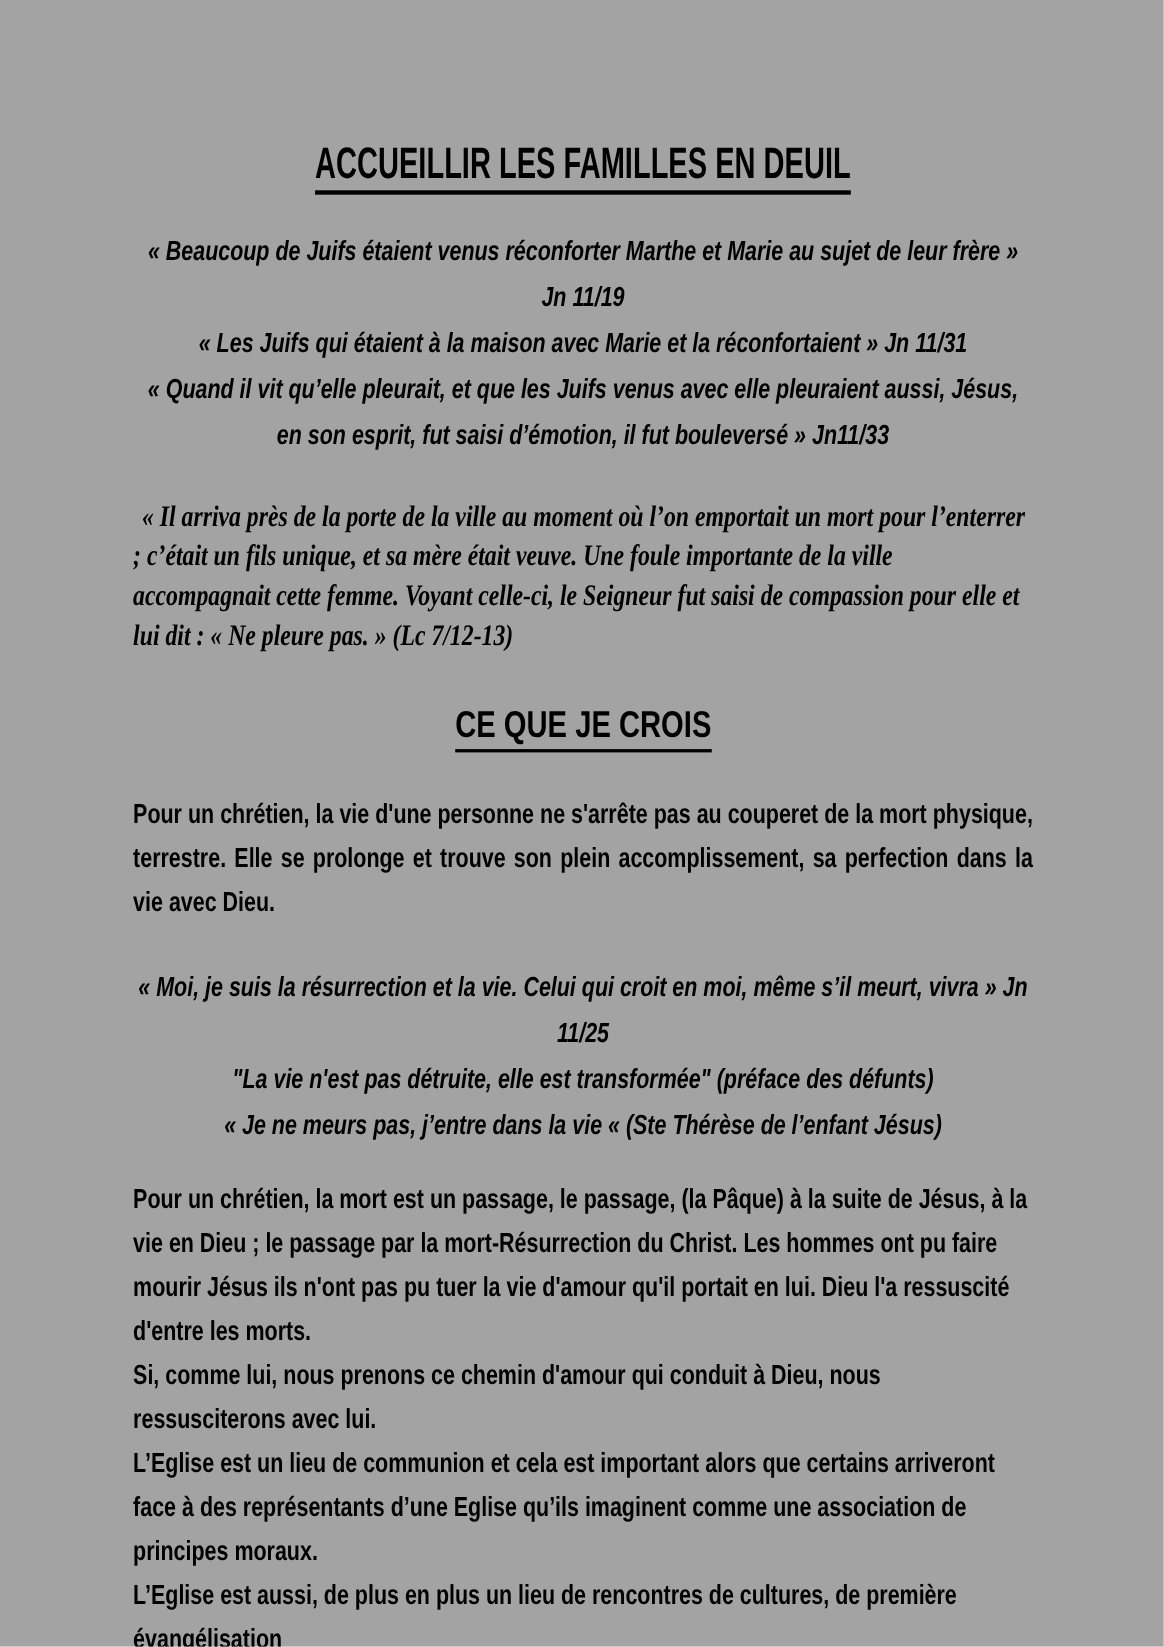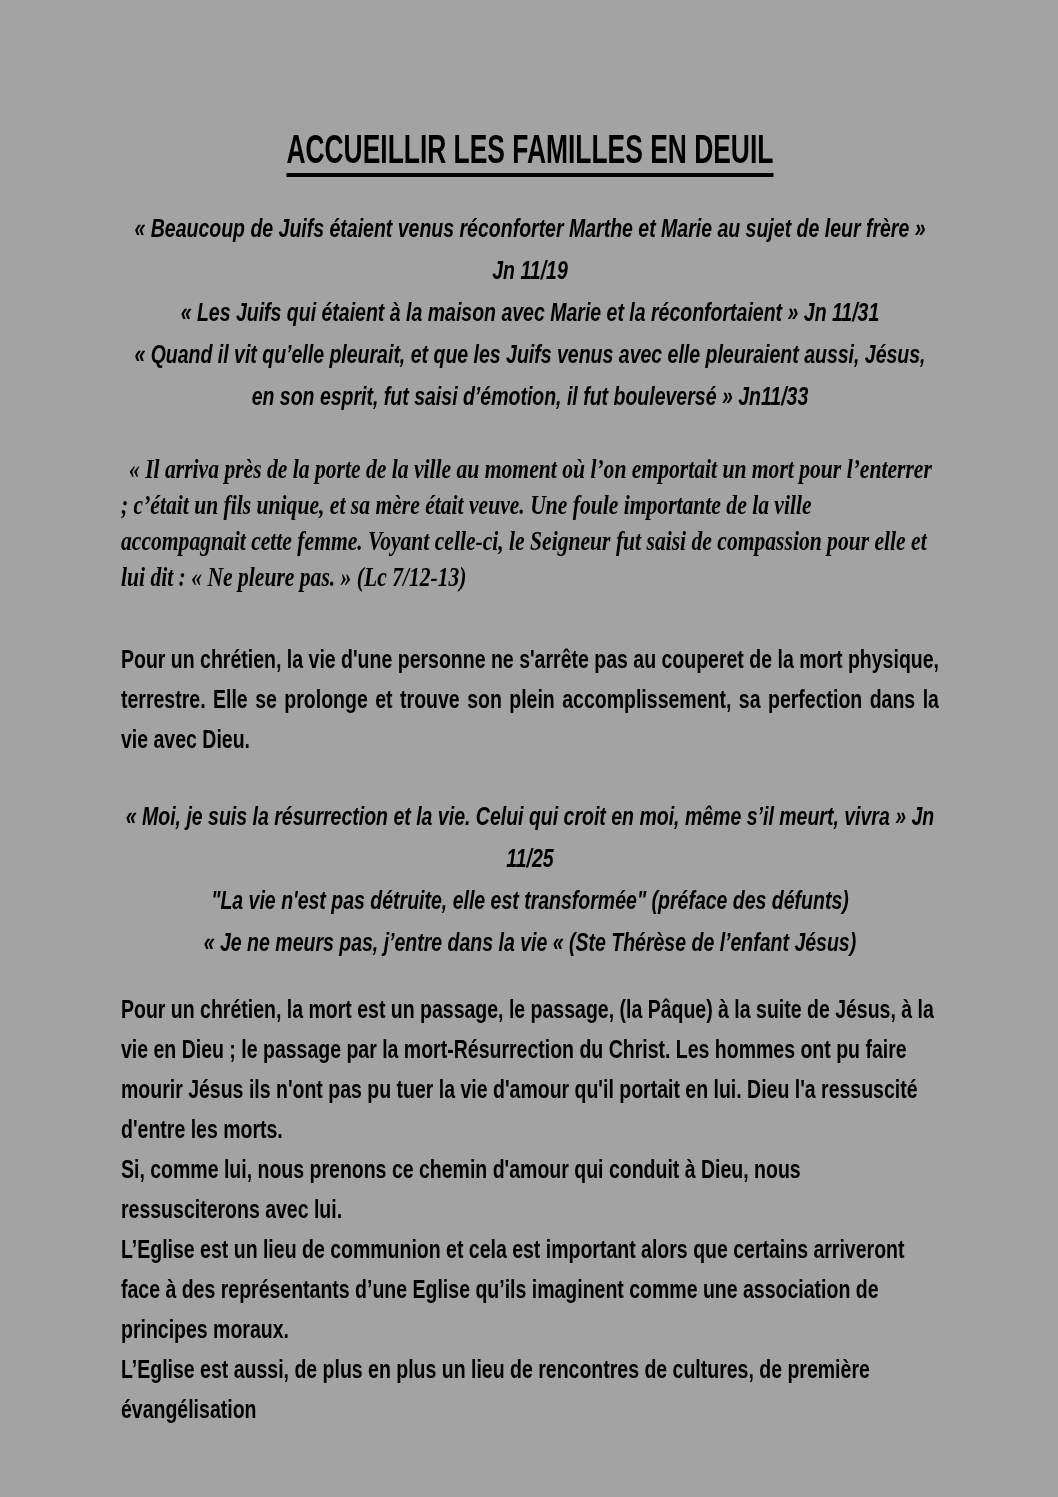--- a/index.html
+++ b/index.html
@@ -96,20 +96,23 @@
   </div>
 
   <div class="cx quote-group">
     <p>« Beaucoup de Juifs étaient venus réconforter Marthe et Marie au sujet de leur frère » Jn 11/19</p>
     <p>« Les Juifs qui étaient à la maison avec Marie et la réconfortaient » Jn 11/31</p>
     <p>« Quand il vit qu’elle pleurait, et que les Juifs venus avec elle pleuraient aussi, Jésus, en son esprit, fut saisi d’émotion, il fut bouleversé » Jn11/33</p>
   </div>
 
   <p class="cx-serif gospel-quote">« Il arriva près de la porte de la ville au moment où l’on emportait un mort pour l’enterrer ; c’était un fils unique, et sa mère était veuve. Une foule importante de la ville accompagnait cette femme. Voyant celle-ci, le Seigneur fut saisi de compassion pour elle et lui dit : « Ne pleure pas. » (Lc 7/12-13)</p>
 
+  <div class="heading-wrap">
+    <span class="heading-inner">CE QUE JE CROIS</span>
+  </div>
 
   <div class="cx">
     <p class="body-par justify intro-margin">Pour un chrétien, la vie d'une personne ne s'arrête pas au couperet de la mort physique, terrestre. Elle se prolonge et trouve son plein accomplissement, sa perfection dans la vie avec Dieu.</p>
   </div>
 
   <div class="cx quote-group belief-margin">
     <p>« Moi, je suis la résurrection et la vie. Celui qui croit en moi, même s’il meurt, vivra » Jn 11/25</p>
     <p>"La vie n'est pas détruite, elle est transformée" (préface des défunts)</p>
     <p>« Je ne meurs pas, j’entre dans la vie « (Ste Thérèse de l’enfant Jésus)</p>
   </div>

